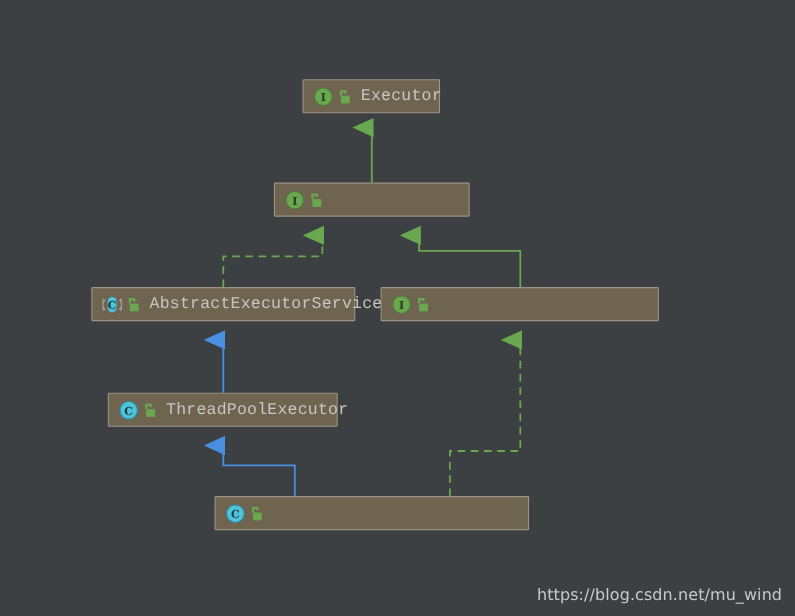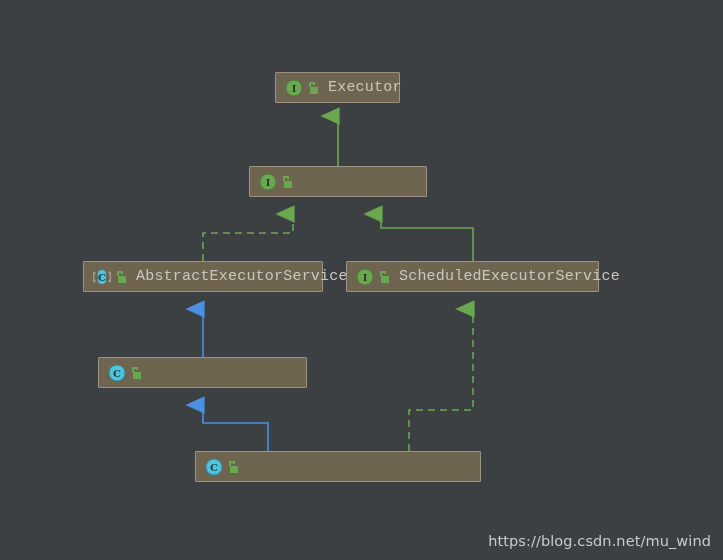--- a/index.html
+++ b/index.html
@@ -159,37 +159,37 @@
         <circle cx="9" cy="9" r="8" fill="none" stroke="#4e7c3a" stroke-width="1"></circle>
         <text x="9" y="13" font-family="'DejaVu Serif',serif" font-size="10" font-weight="bold" fill="#2c3a22" text-anchor="middle">I</text>
       </svg>
     </span>
     <span class="ico ico-lock">
       <svg viewBox="0 0 14 14" width="14" height="14" xmlns="http://www.w3.org/2000/svg">
         <path d="M3 6 L3 2 L7 2 L7 4" fill="none" stroke="#6aa84f" stroke-width="2"></path>
         <rect x="3" y="6" width="8" height="7" fill="#6aa84f"></rect>
       </svg>
     </span>
-    <span class="label">ScheduledExecutorService</span>
   </div>
 
   <div class="node" id="node-thread-pool-executor" style="left:98px; top:357px; width:209px;">
     <span class="ico ico-type">
       <svg viewBox="0 0 18 18" width="18" height="18" xmlns="http://www.w3.org/2000/svg">
         <circle cx="9" cy="9" r="8" fill="#4fc3d9"></circle>
         <circle cx="9" cy="9" r="8" fill="none" stroke="#2f8ba3" stroke-width="1"></circle>
         <text x="9" y="13" font-family="'DejaVu Serif',serif" font-size="10" font-weight="bold" fill="#123c45" text-anchor="middle">C</text>
       </svg>
     </span>
     <span class="ico ico-lock">
       <svg viewBox="0 0 14 14" width="14" height="14" xmlns="http://www.w3.org/2000/svg">
         <path d="M3 6 L3 2 L7 2 L7 4" fill="none" stroke="#6aa84f" stroke-width="2"></path>
         <rect x="3" y="6" width="8" height="7" fill="#6aa84f"></rect>
       </svg>
     </span>
+    <span class="label">ThreadPoolExecutor</span>
   </div>
 
   <div class="node" id="node-scheduled-thread-pool-executor" style="left:195px; top:451px; width:286px;">
     <span class="ico ico-type">
       <svg viewBox="0 0 18 18" width="18" height="18" xmlns="http://www.w3.org/2000/svg">
         <circle cx="9" cy="9" r="8" fill="#4fc3d9"></circle>
         <circle cx="9" cy="9" r="8" fill="none" stroke="#2f8ba3" stroke-width="1"></circle>
         <text x="9" y="13" font-family="'DejaVu Serif',serif" font-size="10" font-weight="bold" fill="#123c45" text-anchor="middle">C</text>
       </svg>
     </span>

